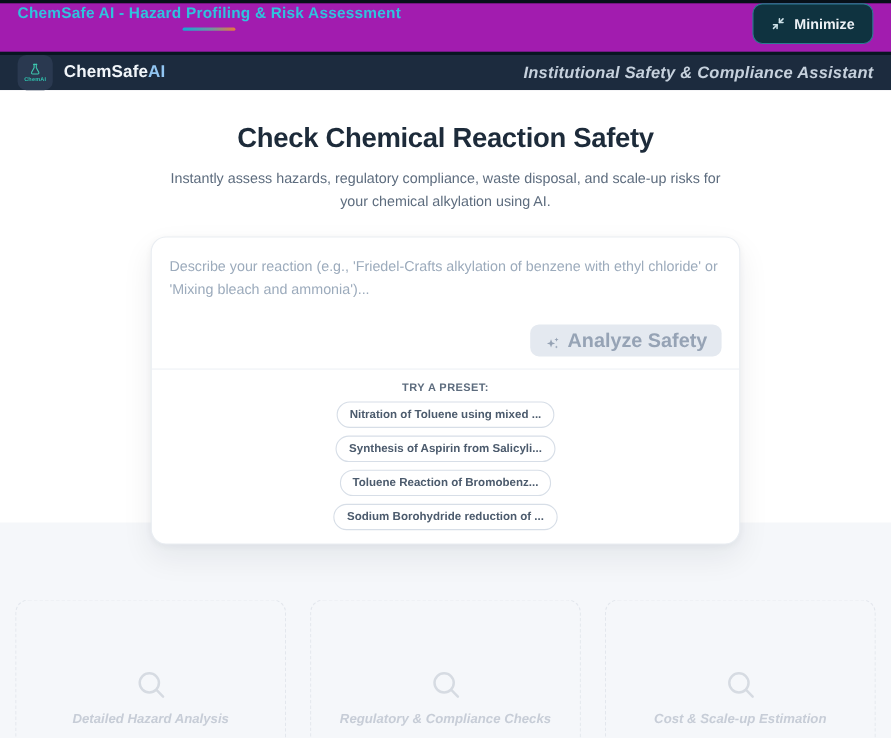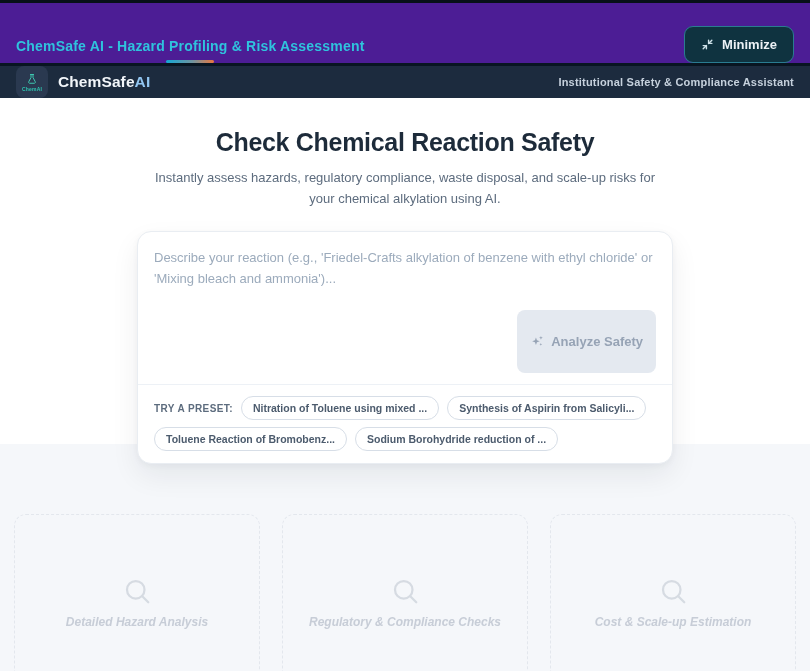--- a/index.html
+++ b/index.html
@@ -4,26 +4,26 @@
 <style>
   * { margin: 0; padding: 0; box-sizing: border-box; }
   html, body { width: 810px; height: 671px; overflow: hidden; }
   body {
     font-family: "Liberation Sans", sans-serif;
     background: #f5f7fa;
   }
 
   
   .topbar {
-    height: 66px;
-    background: #4c1d95;
+    height: 50px;
+    background: #a21caf;
     border-top: 3px solid #071019;
     border-bottom: 3px solid #081521;
     display: flex;
-    align-items: flex-end;
+    align-items: flex-start;
     justify-content: space-between;
     padding: 0 16px;
   }
   .win-title {
     display: inline-flex;
     flex-direction: column;
     align-items: center;
   }
   .win-title .txt {
     color: #2fc3dd;
@@ -76,24 +76,25 @@
     font-size: 5px;
     font-weight: 700;
     color: #2fc4b0;
     letter-spacing: .2px;
     margin-top: 1px;
   }
   .brand { font-size: 15.5px; font-weight: 800; color: #f2f6fa; letter-spacing: .1px; }
   .brand .accent { color: #92c6f2; }
   .tagline {
     margin-left: auto;
-    font-size: 11px;
+    font-size: 15px;
     font-weight: 600;
     color: #c6d1dd;
     letter-spacing: .2px;
+    font-style: italic;
   }
 
   
   .hero {
     background: #ffffff;
     text-align: center;
     padding-top: 30px;
   }
   .hero h1 {
     font-size: 25px;
@@ -138,33 +139,34 @@
   .actions { display: flex; justify-content: flex-end; margin-top: 2px; }
   .btn-analyze {
     display: inline-flex;
     align-items: flex-end;
     gap: 6px;
     background: #e4e9f0;
     border: none;
     border-radius: 8px;
     color: #96a3b5;
     font-family: "Liberation Sans", sans-serif;
-    font-size: 13px;
+    font-size: 18px;
     font-weight: 700;
-    padding: 24px 13px;
+    padding: 4px 13px;
     cursor: pointer;
   }
   .btn-analyze svg { fill: #96a3b5; }
   .divider { height: 1px; background: #edf1f6; margin: 11px -16px 0; }
   .presets {
     margin-top: 11px;
     display: flex;
     flex-wrap: wrap;
     align-items: center;
     gap: 7px 8px;
+    flex-direction: column;
   }
   .presets-label {
     font-size: 10px;
     font-weight: 800;
     color: #5d6c7e;
     letter-spacing: .4px;
   }
   .chip {
     background: #fff;
     border: 1px solid #d7dee7;

